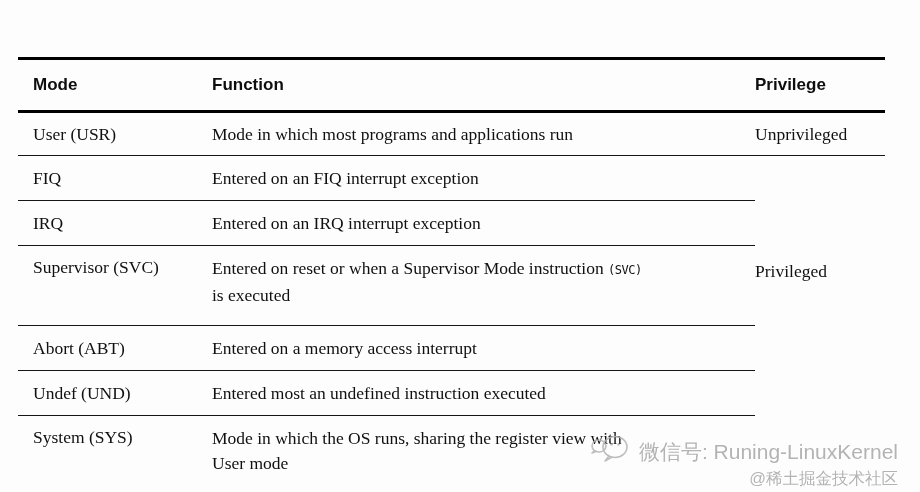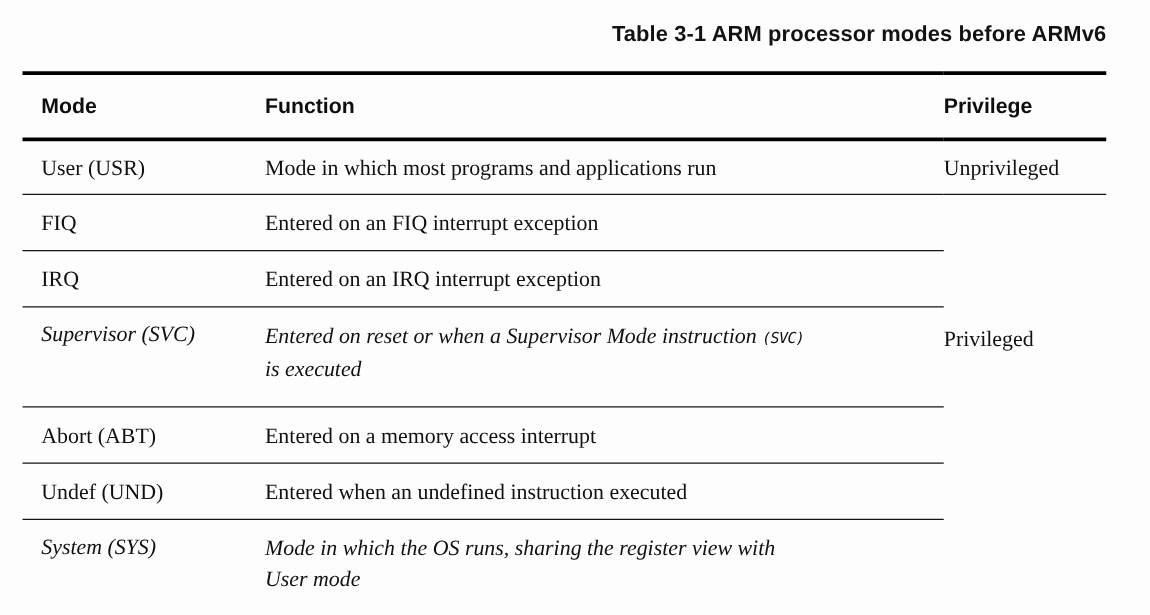--- a/index.html
+++ b/index.html
@@ -26,42 +26,41 @@
     color:#0e0e0e; text-align:left; vertical-align:middle;
     height:50px; padding:0; border-bottom:3px solid #000;margin-top:32px;
   }
   td {
     font-size:17.5px; color:#101010; padding:0; vertical-align:middle;
     line-height:22px;
   }
   .ind { padding-left:15px; }
   tr.h1 td { height:44px; }
   tr.h0 td { height:42px; }
-  tr.h2 td { height:69px;font-style:italic; }
+  tr.h2 td { height:69px; }
   td.bb { border-bottom:1.5px solid #151515; }
   td.top { vertical-align:top; padding-top:10px; }
   .fline { line-height:25px; }
   td.priv-span { vertical-align:top; padding-top:104px; }
   .code { font-family:"DejaVu Sans Mono", monospace; font-size:12px; letter-spacing:-0.5px; }
 
   .watermark {
     position:absolute; right:22px; top:434px; text-align:right;
     color:#b3b3b3; text-shadow:1px 1px 0 rgba(255,255,255,0.9), -1px -1px 0 rgba(255,255,255,0.6);
     line-height:1.1; white-space:nowrap;
   }
   .wm-line1 { font-family:"Liberation Sans", sans-serif; font-size:21px; display:flex; align-items:center; gap:8px; justify-content:flex-end; }
   .wm-line2 { font-family:"Liberation Sans", sans-serif; font-size:16.5px; margin-top:1px; }
   .wm-icon { flex:0 0 auto; opacity:0.85; }
 </style>
 </head>
 <body>
 
 <div class="page">
 
-  <div class="title">Table 3-1 ARM processor modes before ARMv6</div>
 
   <div class="tablewrap">
     <table class="modes">
       <colgroup>
         <col class="c-mode">
           <col class="c-func">
           <col class="c-priv">
       </colgroup>
       <thead>
         <tr>
@@ -91,27 +90,43 @@
             <div class="fline"><span>Entered on reset or when a Supervisor Mode instruction </span><span class="code">(SVC)</span></div>
             <div class="fline">is executed</div>
           </td>
         </tr>
         <tr class="h1">
           <td class="ind bb">Abort (ABT)</td>
           <td class="bb">Entered on a memory access interrupt</td>
         </tr>
         <tr class="h1">
           <td class="ind bb">Undef (UND)</td>
-          <td class="bb">Entered when an undefined instruction executed</td>
+          <td class="bb">Entered most an undefined instruction executed</td>
         </tr>
         <tr class="h2">
           <td class="ind top">System (SYS)</td>
           <td class="top">
             <div class="fline">Mode in which the OS runs, sharing the register view with</div>
             <div class="fline">User mode</div>
           </td>
         </tr>
       </tbody>
     </table>
   </div>
 
+  <div class="watermark">
+    <div class="wm-line1">
+      <span class="wm-icon">
+        <svg width="40" height="30" viewBox="0 0 40 30" fill="none" xmlns="http://www.w3.org/2000/svg">
+          <ellipse cx="24" cy="13" rx="12" ry="10.5" stroke="#b3b3b3" stroke-width="1.6"></ellipse>
+          <path d="M18 22 L14 27 L21 23" stroke="#b3b3b3" stroke-width="1.6" fill="none" stroke-linejoin="round"></path>
+          <ellipse cx="8" cy="12" rx="7" ry="6" stroke="#b3b3b3" stroke-width="1.6"></ellipse>
+          <path d="M4 16 L1 19 L6 17" stroke="#b3b3b3" stroke-width="1.6" fill="none" stroke-linejoin="round"></path>
+          <circle cx="20.5" cy="10.5" r="1.3" fill="#b3b3b3"></circle>
+          <circle cx="27.5" cy="10.5" r="1.3" fill="#b3b3b3"></circle>
+        </svg>
+      </span>
+      <span>微信号: Runing-LinuxKernel</span>
+    </div>
+    <div class="wm-line2">@稀土掘金技术社区</div>
+  </div>
 
 </div>
 
 </body></html>

